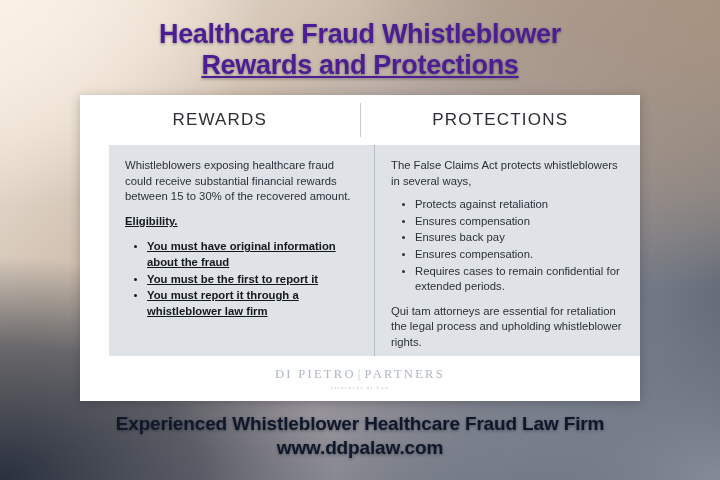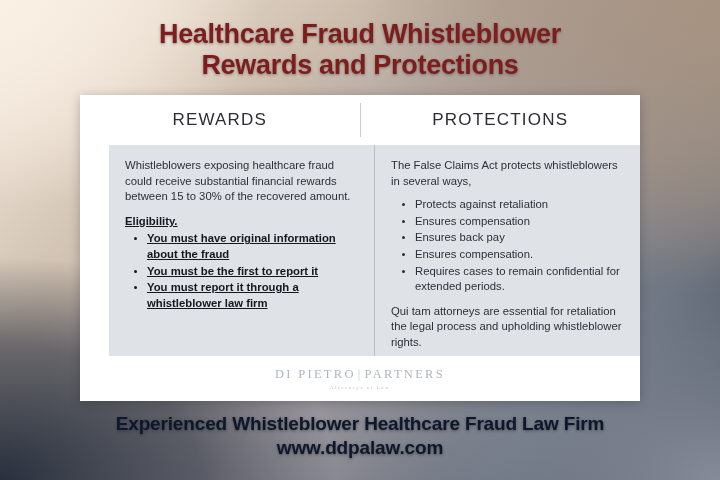--- a/index.html
+++ b/index.html
@@ -19,43 +19,43 @@
     background:radial-gradient(ellipse 52% 62% at 0% 0%, rgba(250,240,228,0.97) 0%, rgba(248,238,225,0.55) 42%, rgba(248,238,225,0) 70%);}
   .bg-bl{position:absolute;inset:0;
     background:radial-gradient(ellipse 62% 62% at 0% 100%, rgba(36,44,58,0.97) 0%, rgba(40,48,62,0.6) 45%, rgba(40,48,62,0) 75%);}
   .bg-br{position:absolute;inset:0;
     background:radial-gradient(ellipse 62% 60% at 100% 100%, rgba(138,145,157,0.95) 0%, rgba(132,139,152,0.5) 48%, rgba(132,139,152,0) 76%);}
   .bg-mid{position:absolute;inset:0;
     background:radial-gradient(ellipse 55% 45% at 52% 46%, rgba(120,118,124,0.40) 0%, rgba(120,118,124,0) 70%);}
 
   
   .title{position:absolute;left:0;right:0;top:19px;text-align:center;
-    color:#7f1d1d;font-size:27px;line-height:31px;font-weight:bold;
+    color:#4c1d95;font-size:27px;line-height:31px;font-weight:bold;
     letter-spacing:-0.3px;
     text-shadow:0 1px 3px rgba(40,40,48,0.45);}
-  .title .l2{display:block;}
+  .title .l2{display:block;text-decoration:underline;}
 
   
   .card{position:absolute;left:80px;top:95px;width:560px;height:306px;
     background:#ffffff;
     box-shadow:0 2px 10px rgba(30,30,40,0.28);}
   .card-head{display:flex;height:50px;background:#ffffff;}
   .head-cell{flex:1;display:flex;align-items:center;justify-content:center;
     font-size:17px;letter-spacing:1.2px;color:#2d2d33;}
   .head-div{width:1px;background:#c9ccd2;margin:8px 0;}
 
   .card-body{display:flex;height:211px;padding-left:29px;}
   .body-col{flex:1;background:#dfe3e8;padding:13px 16px 10px 16px;box-sizing:border-box;}
   .body-div{width:1px;background:#b9bfc8;}
 
   .ptext{font-size:11.3px;line-height:15.6px;color:#2b3038;margin:0 0 9px 0;}
   .ptext.tight{margin-bottom:8px;}
 
   .elig{font-size:11.3px;line-height:15.6px;color:#14181f;font-weight:bold;
-    text-decoration:underline;margin:0 0 2px 0;}
+    text-decoration:underline;margin:0 0 10px 0;}
 
   ul{margin:0;padding-left:22px;}
   li{font-size:11.3px;line-height:15.6px;color:#2b3038;margin-bottom:1px;}
   li::marker{font-size:10px;}
   ul.bold-underline li{color:#14181f;font-weight:bold;}
   ul.bold-underline li span{text-decoration:underline;}
   ul.plain{padding-left:24px;margin-bottom:9px;}
 
   
   .logo-band{height:45px;background:#ffffff;display:flex;flex-direction:column;

